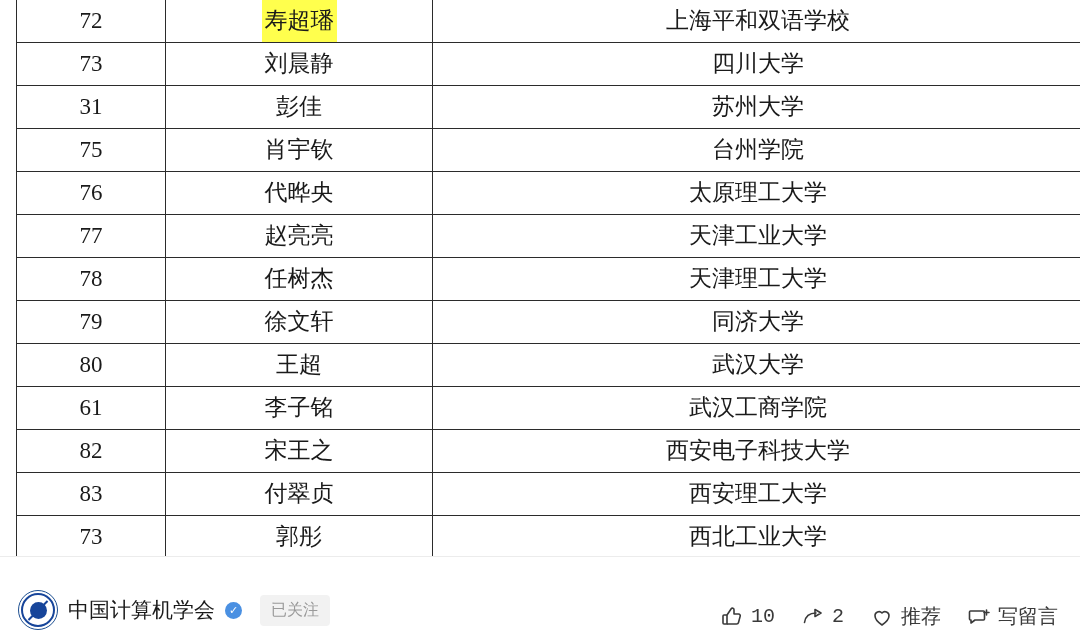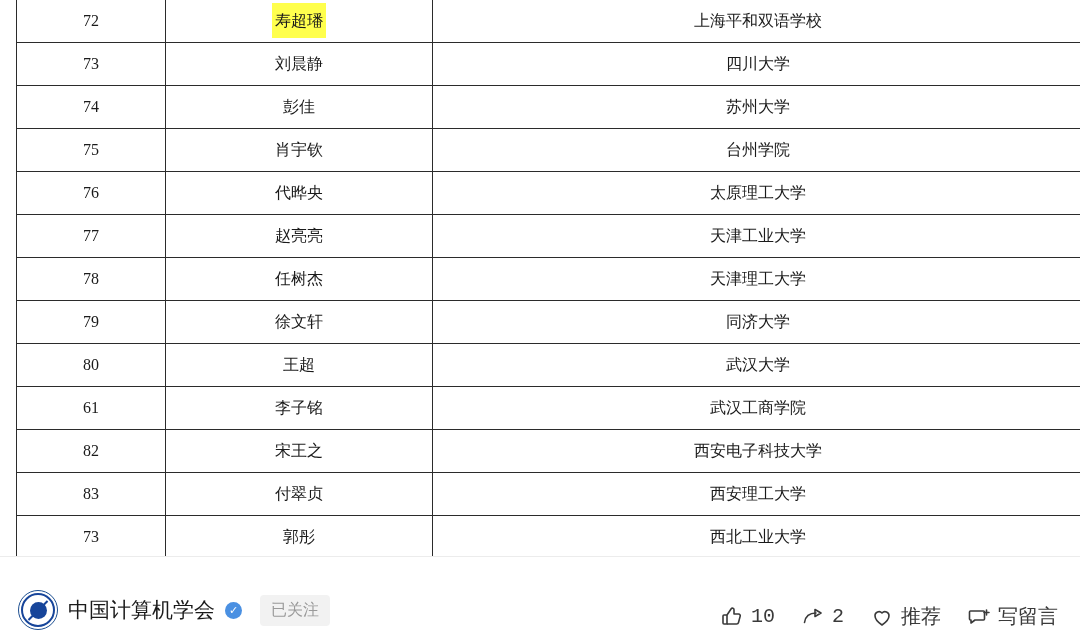--- a/index.html
+++ b/index.html
@@ -32,21 +32,21 @@
     border-collapse: collapse;
     width: 1064px;
     margin-left: 16px;
     table-layout: fixed;
   }
   table.roster td {
     border: 1px solid #2b2b2b;
     height: 42px;
     text-align: center;
     vertical-align: middle;
-    font-size: 16px;
+    font-size: 23px;
     color: #1a1a1a;
     font-family: "Liberation Serif", "DejaVu Serif", serif;
     padding: 0;
     line-height: 1.1;
   }
   table.roster td.col-idx { width: 148px; }
   table.roster td.col-name { width: 266px; }
   table.roster td.col-school { width: 650px; }
   .hl {
     background: #ffff4d;
@@ -171,21 +171,21 @@
           <td class="col-idx">72</td>
           <td class="col-name"><span class="hl">寿超璠</span></td>
           <td class="col-school">上海平和双语学校</td>
         </tr>
         <tr>
           <td class="col-idx">73</td>
           <td class="col-name">刘晨静</td>
           <td class="col-school">四川大学</td>
         </tr>
         <tr>
-          <td class="col-idx">74</td>
+          <td class="col-idx">31</td>
           <td class="col-name">彭佳</td>
           <td class="col-school">苏州大学</td>
         </tr>
         <tr>
           <td class="col-idx">75</td>
           <td class="col-name">肖宇钦</td>
           <td class="col-school">台州学院</td>
         </tr>
         <tr>
           <td class="col-idx">76</td>

